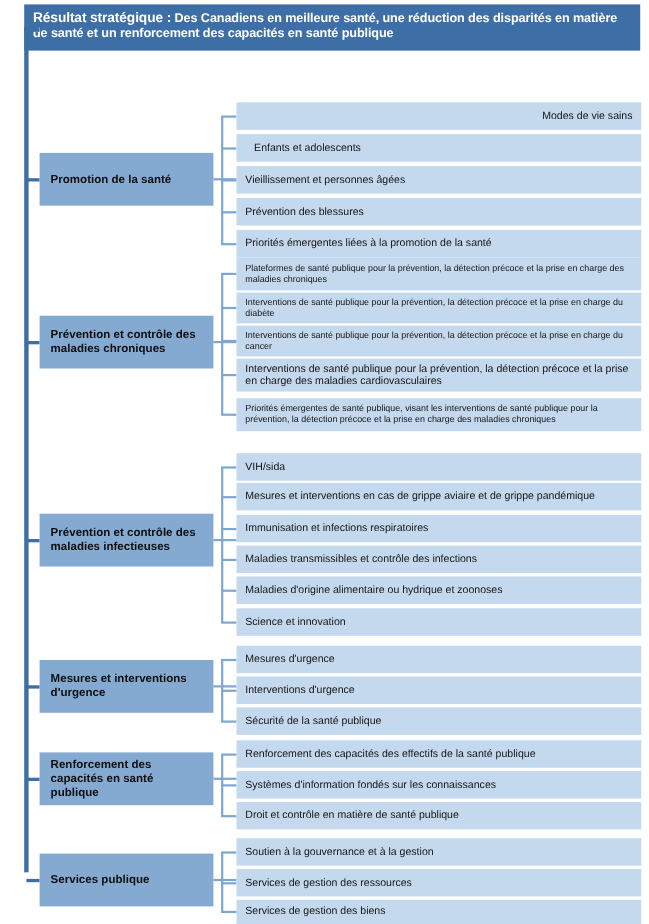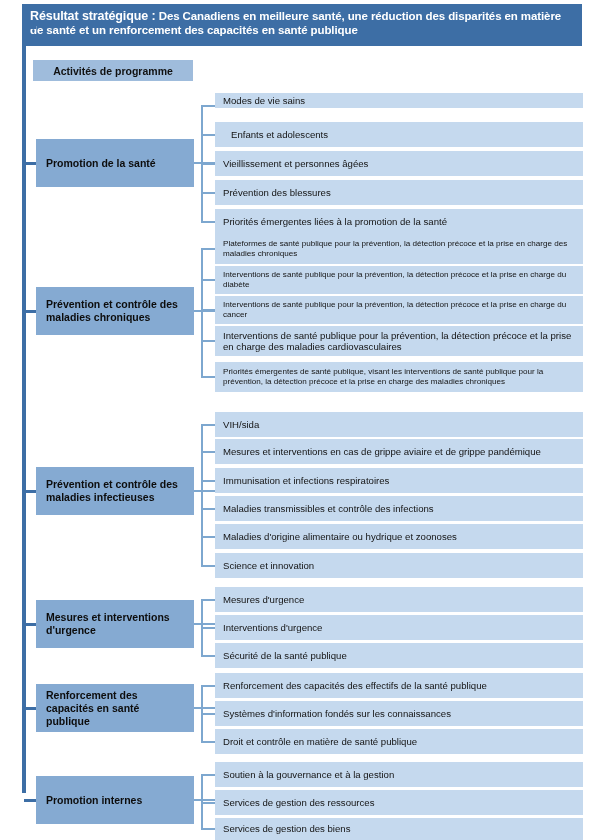--- a/index.html
+++ b/index.html
@@ -66,34 +66,33 @@
 </style>
 </head>
 <body>
 
 <div id="canvas">
 
   <div class="strategic-banner">
     <span class="lead">Résultat stratégique :</span><span> Des Canadiens en meilleure santé, une réduction des disparités en matière de santé et un renforcement des capacités en santé publique</span>
   </div>
 
-  <div class="col-head" id="head-activities">Activités de programme</div>
 
   <div class="spine-stub"></div>
   <div class="spine"></div>
 
   <div id="groups-layer">
       <div class="lead-line" style="top: 161.5px; width: 12px;"></div>
       <div class="activity" style="top: 139px; height: 48px;">
         <span>Promotion de la santé</span>
       </div>
       <div class="brk-stub" style="top: 162px;"></div>
       <div class="brk-v" style="left: 201px; top: 105.5px; height: 116px;"></div>
       <div class="brk-h" style="left: 201px; top: 104.5px; width: 14px;"></div>
-      <div class="sub" style="top: 93px; height: 15px;">
+      <div class="sub" style="top: 93px; height: 25px; justify-content: flex-end;">
         <span>Modes de vie sains</span>
       </div>
       <div class="brk-h" style="left: 201px; top: 133.5px; width: 14px;"></div>
       <div class="sub" style="top: 122px; height: 25px; padding-left: 16px;">
         <span>Enfants et adolescents</span>
       </div>
       <div class="brk-h" style="left: 201px; top: 162.5px; width: 14px;"></div>
       <div class="sub" style="top: 151px; height: 25px;">
         <span>Vieillissement et personnes âgées</span>
       </div>
@@ -192,21 +191,21 @@
       <div class="brk-h" style="left: 201px; top: 712.5px; width: 14px;"></div>
       <div class="sub" style="top: 701px; height: 25px;">
         <span>Systèmes d'information fondés sur les connaissances</span>
       </div>
       <div class="brk-h" style="left: 201px; top: 740.5px; width: 14px;"></div>
       <div class="sub" style="top: 729px; height: 25px;">
         <span>Droit et contrôle en matière de santé publique</span>
       </div>
       <div class="lead-line" style="top: 798.5px; width: 12px;"></div>
       <div class="activity" style="top: 776px; height: 48px;">
-        <span>Promotion internes</span>
+        <span>Services publique</span>
       </div>
       <div class="brk-stub" style="top: 799px;"></div>
       <div class="brk-v" style="left: 201px; top: 774.5px; height: 54.5px;"></div>
       <div class="brk-h" style="left: 201px; top: 773.5px; width: 14px;"></div>
       <div class="sub" style="top: 762px; height: 25px;">
         <span>Soutien à la gouvernance et à la gestion</span>
       </div>
       <div class="brk-h" style="left: 201px; top: 801.5px; width: 14px;"></div>
       <div class="sub" style="top: 790px; height: 25px;">
         <span>Services de gestion des ressources</span>

